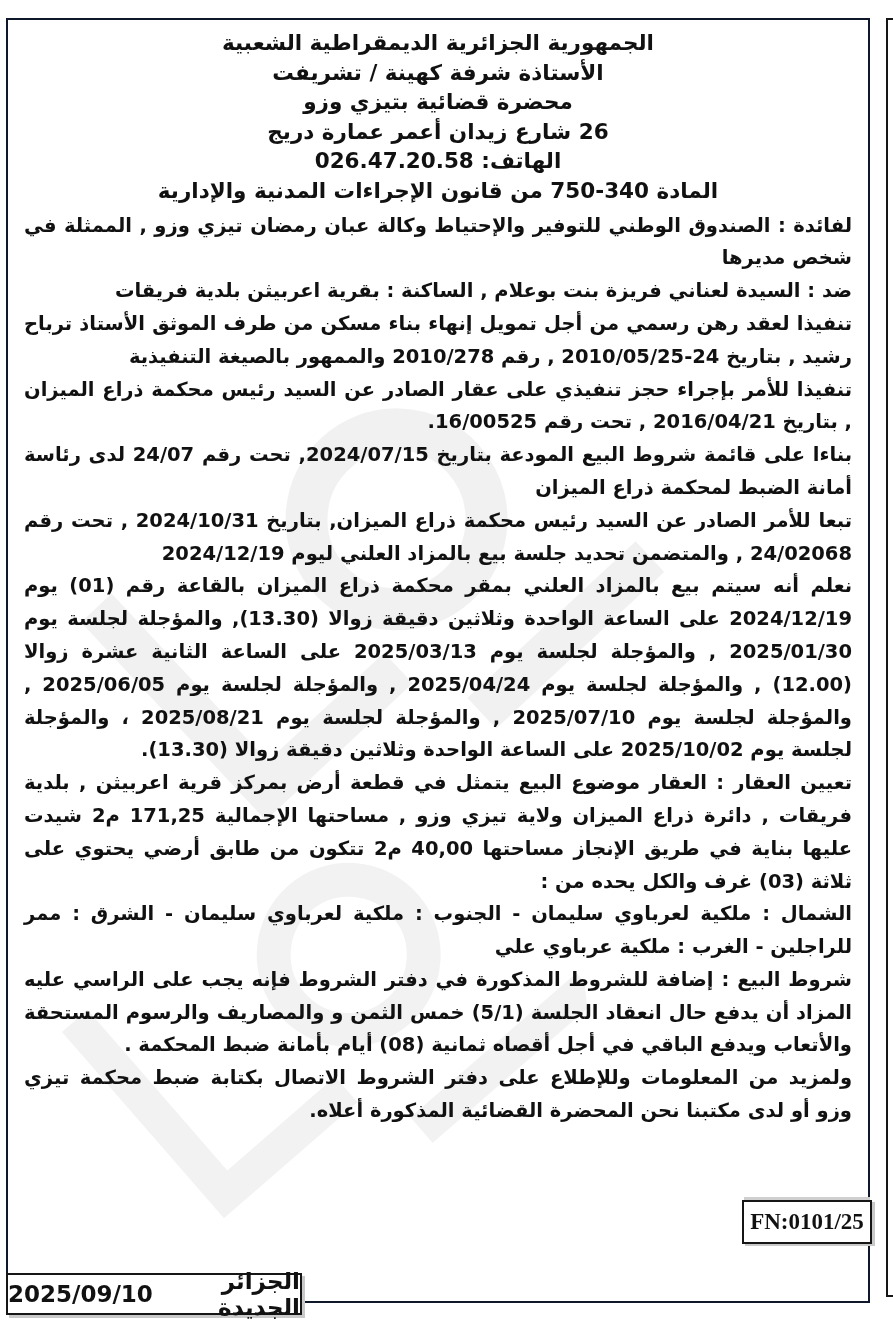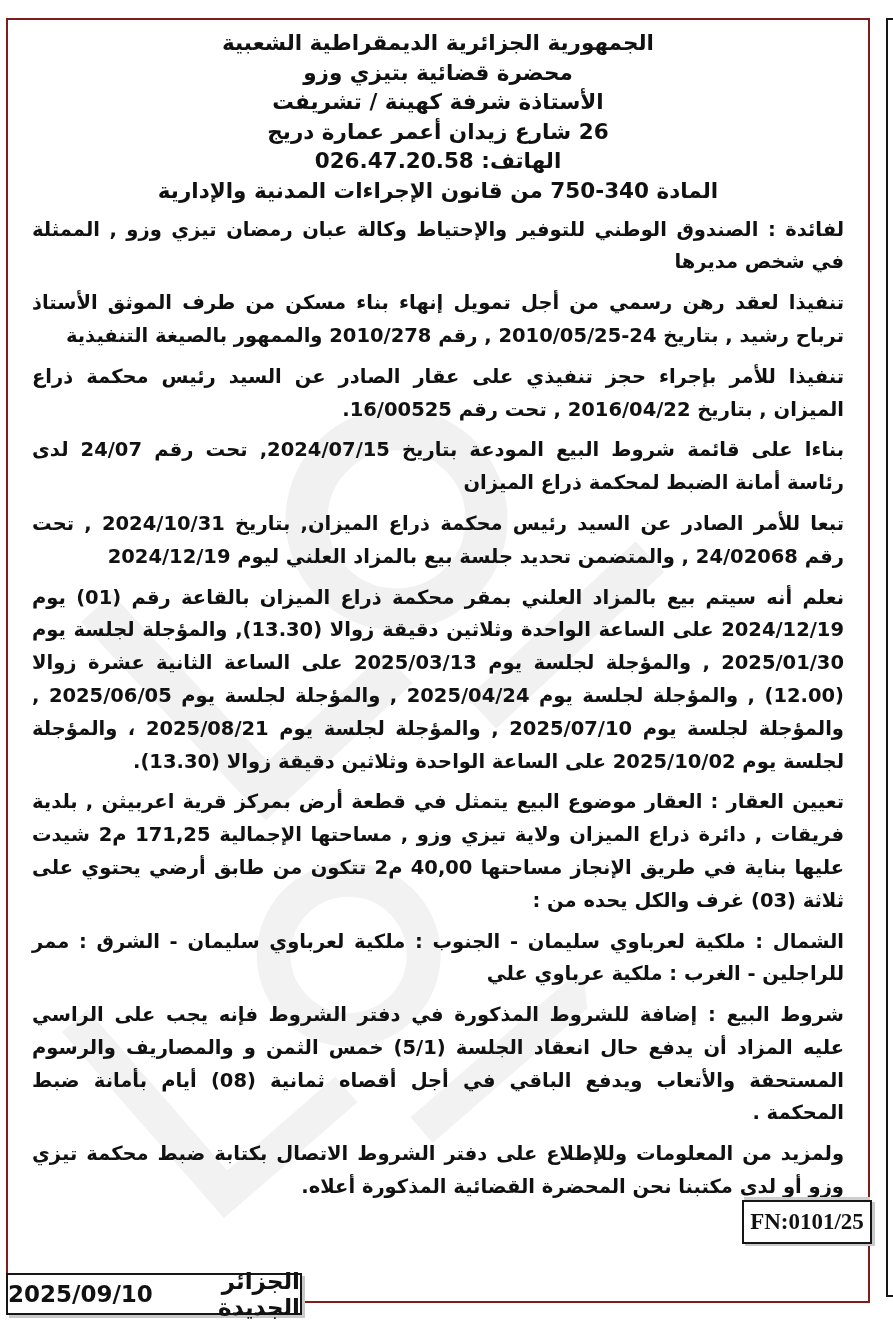--- a/index.html
+++ b/index.html
@@ -4,31 +4,31 @@
 <style>
   html, body { margin:0; padding:0; }
   body {
     width:893px; height:1337px; position:relative;
     background:#ffffff; color:#111111;
     font-family:"DejaVu Sans", sans-serif;
     overflow:hidden;
   }
   .ad-frame {
     position:absolute; left:6px; top:18px; width:864px; height:1285px;
-    border:2px solid #7f1d1d; box-sizing:border-box;
+    border:2px solid #0f172a; box-sizing:border-box;
     padding:8px 16px 0 16px; overflow:hidden; background:transparent;
   }
   .hline {
     text-align:center; font-weight:bold;
     font-size:21.5px; line-height:29.6px; white-space:nowrap;
   }
   .hline.title { font-size:22.5px; }
   .bodytext { margin-top:4px; }
   .bodytext p {
-    margin:8px; font-weight:bold; font-size:19.5px; line-height:32.8px;
+    margin:0; font-weight:bold; font-size:19.5px; line-height:32.8px;
     text-align:justify; text-justify:inter-word;
   }
   .watermark { position:absolute; pointer-events:none; z-index:0; }
   .wm1 { left:40px; top:330px; width:620px; height:520px; transform:rotate(-8deg); }
   .wm2 { left:20px; top:780px; width:560px; height:460px; transform:rotate(-6deg); }
   .content { position:relative; z-index:1; }
   .footer-box {
     position:absolute; background:#ffffff; border:2px solid #161616;
     box-sizing:border-box; display:flex; align-items:center; justify-content:center;
     z-index:2; font-weight:bold;
@@ -69,31 +69,32 @@
         <path d="M110 70 L110 300 L270 300"></path>
         <circle cx="360" cy="200" r="75"></circle>
         <path d="M300 380 L520 380"></path>
       </g>
     </svg>
   </div>
 
   <div class="content">
     <header>
       <div class="hline">الجمهورية الجزائرية الديمقراطية الشعبية</div>
+      <div class="hline">الأستاذة شرفة كهينة / تشريفت</div>
       <div class="hline">محضرة قضائية بتيزي وزو</div>
-      <div class="hline">الأستاذة شرفة كهينة / تشريفت</div>
       <div class="hline">26 شارع زيدان أعمر عمارة دريج</div>
       <div class="hline">الهاتف: 026.47.20.58</div>
       <div class="hline">المادة 340-750 من قانون الإجراءات المدنية والإدارية</div>
     </header>
 
     <main class="bodytext">
       <p>لفائدة : الصندوق الوطني للتوفير والإحتياط وكالة عبان رمضان تيزي وزو , الممثلة في شخص مديرها</p>
+      <p>ضد : السيدة لعناني فريزة بنت بوعلام , الساكنة : بقرية اعربيثن بلدية فريقات</p>
       <p>تنفيذا لعقد رهن رسمي من أجل تمويل إنهاء بناء مسكن من طرف الموثق الأستاذ ترباح رشيد , بتاريخ 24-2010/05/25 , رقم 2010/278 والممهور بالصيغة التنفيذية</p>
-      <p>تنفيذا للأمر بإجراء حجز تنفيذي على عقار الصادر عن السيد رئيس محكمة ذراع الميزان , بتاريخ 2016/04/22 , تحت رقم 16/00525.</p>
+      <p>تنفيذا للأمر بإجراء حجز تنفيذي على عقار الصادر عن السيد رئيس محكمة ذراع الميزان , بتاريخ 2016/04/21 , تحت رقم 16/00525.</p>
       <p>بناءا على قائمة شروط البيع المودعة بتاريخ 2024/07/15, تحت رقم 24/07 لدى رئاسة أمانة الضبط لمحكمة ذراع الميزان</p>
       <p>تبعا للأمر الصادر عن السيد رئيس محكمة ذراع الميزان, بتاريخ 2024/10/31 , تحت رقم 24/02068 , والمتضمن تحديد جلسة بيع بالمزاد العلني ليوم 2024/12/19</p>
       <p>نعلم أنه سيتم بيع بالمزاد العلني بمقر محكمة ذراع الميزان بالقاعة رقم (01) يوم 2024/12/19 على الساعة الواحدة وثلاثين دقيقة زوالا (13.30), والمؤجلة لجلسة يوم 2025/01/30 , والمؤجلة لجلسة يوم 2025/03/13 على الساعة الثانية عشرة زوالا (12.00) , والمؤجلة لجلسة يوم 2025/04/24 , والمؤجلة لجلسة يوم 2025/06/05 , والمؤجلة لجلسة يوم 2025/07/10 , والمؤجلة لجلسة يوم 2025/08/21 ، والمؤجلة لجلسة يوم 2025/10/02 على الساعة الواحدة وثلاثين دقيقة زوالا (13.30).</p>
       <p>تعيين العقار : العقار موضوع البيع يتمثل في قطعة أرض بمركز قرية اعربيثن , بلدية فريقات , دائرة ذراع الميزان ولاية تيزي وزو , مساحتها الإجمالية 171,25 م2 شيدت عليها بناية في طريق الإنجاز مساحتها 40,00 م2 تتكون من طابق أرضي يحتوي على ثلاثة (03) غرف والكل يحده من :</p>
       <p>الشمال : ملكية لعرباوي سليمان - الجنوب : ملكية لعرباوي سليمان - الشرق : ممر للراجلين - الغرب : ملكية عرباوي علي</p>
       <p>شروط البيع : إضافة للشروط المذكورة في دفتر الشروط فإنه يجب على الراسي عليه المزاد أن يدفع حال انعقاد الجلسة (5/1) خمس الثمن و والمصاريف والرسوم المستحقة والأتعاب ويدفع الباقي في أجل أقصاه ثمانية (08) أيام بأمانة ضبط المحكمة .</p>
       <p>ولمزيد من المعلومات وللإطلاع على دفتر الشروط الاتصال بكتابة ضبط محكمة تيزي وزو أو لدى مكتبنا نحن المحضرة القضائية المذكورة أعلاه.</p>
 
     </main>
   </div>

